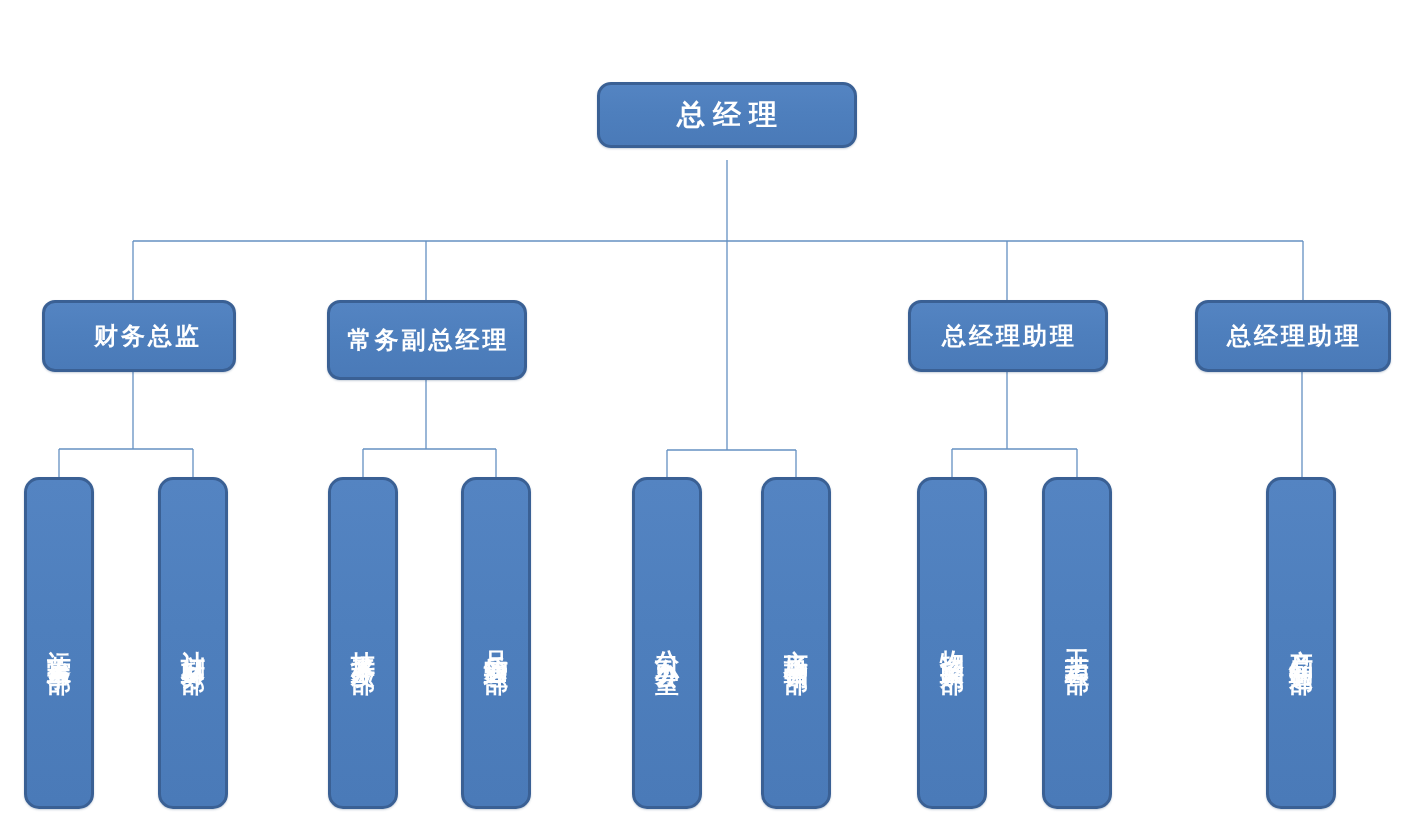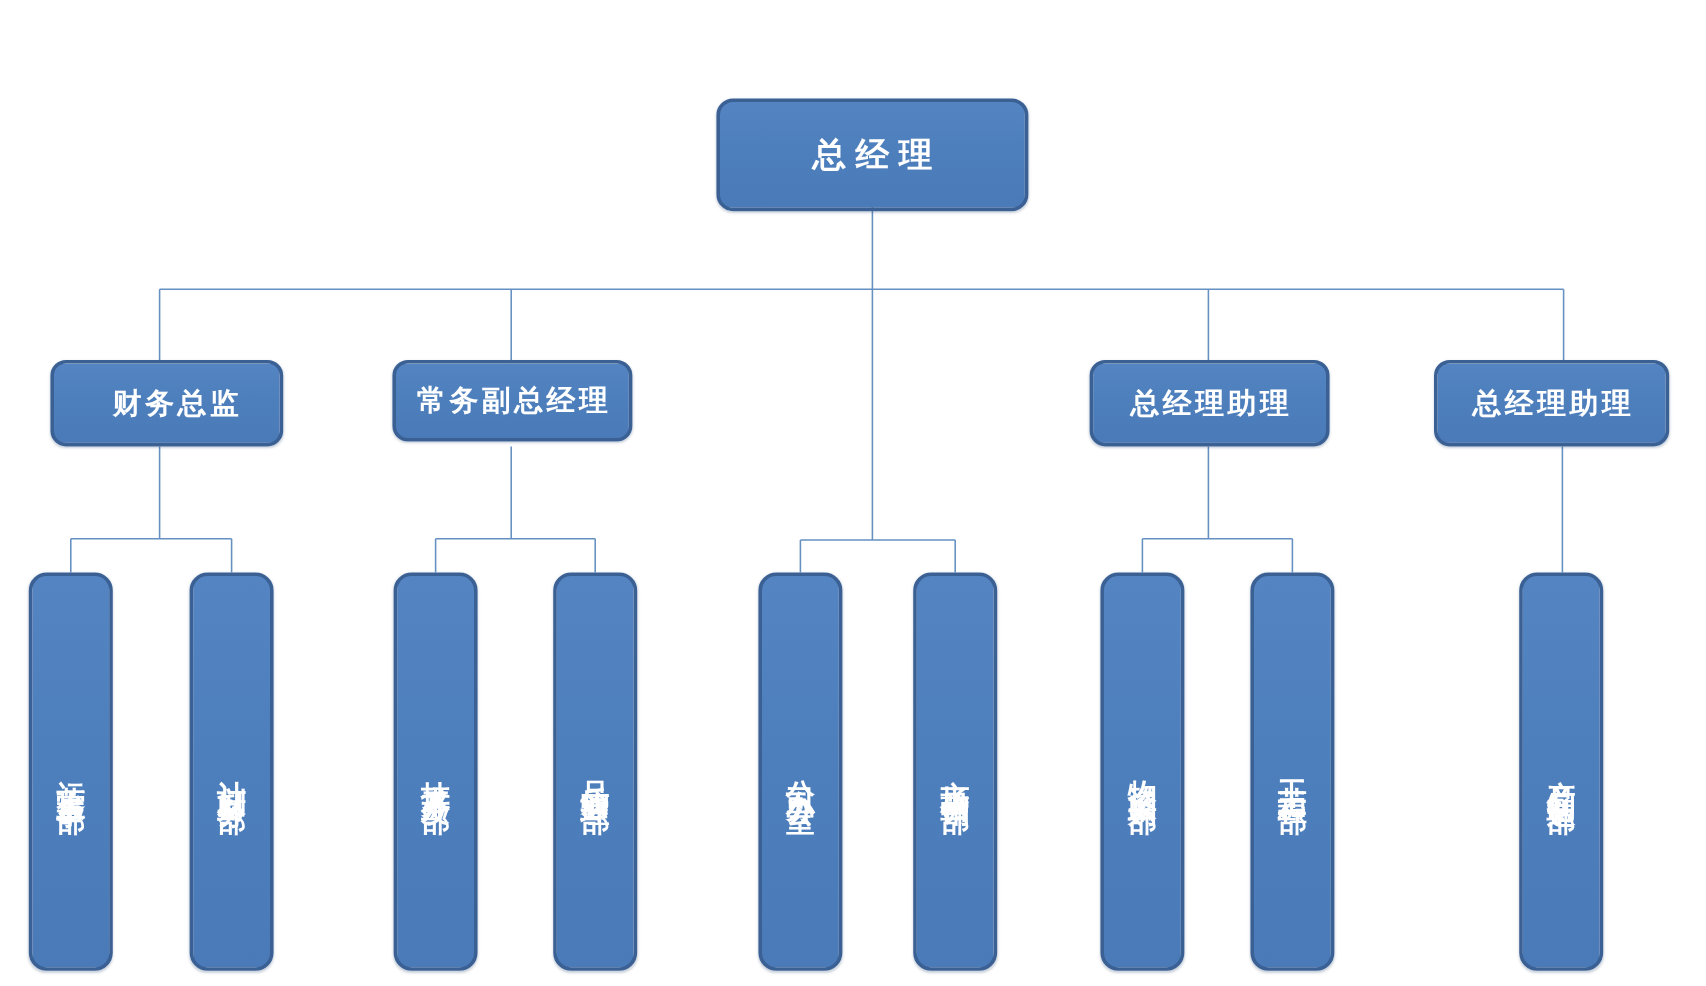--- a/index.html
+++ b/index.html
@@ -59,24 +59,24 @@
     <line x1="496" y1="449" x2="496" y2="477"></line>
 
     <line x1="1007" y1="372" x2="1007" y2="449"></line>
     <line x1="952" y1="449" x2="1077" y2="449"></line>
     <line x1="952" y1="449" x2="952" y2="477"></line>
     <line x1="1077" y1="449" x2="1077" y2="477"></line>
 
     <line x1="1302" y1="372" x2="1302" y2="477"></line>
   </svg>
 
-  <div class="node root" style="left:597px;top:82px;width:260px;height:94px;">总经理</div>
+  <div class="node root" style="left:597px;top:82px;width:260px;height:66px;">总经理</div>
 
   <div class="node mgr" style="left:42px;top:300px;width:194px;height:72px;padding-left:15px;">财务总监</div>
-  <div class="node mgr" style="left:327px;top:300px;width:200px;height:68px;">常务副总经理</div>
+  <div class="node mgr" style="left:327px;top:300px;width:200px;height:80px;">常务副总经理</div>
   <div class="node mgr" style="left:908px;top:300px;width:200px;height:72px;">总经理助理</div>
   <div class="node mgr" style="left:1195px;top:300px;width:196px;height:72px;">总经理助理</div>
 
   <div class="node dept" style="left:24px;top:477px;width:70px;height:332px;">运营人事部</div>
   <div class="node dept" style="left:158px;top:477px;width:70px;height:332px;">计划财务部</div>
   <div class="node dept" style="left:328px;top:477px;width:70px;height:332px;">技术开发部</div>
   <div class="node dept" style="left:461px;top:477px;width:70px;height:332px;">品质管理部</div>
   <div class="node dept" style="left:632px;top:477px;width:70px;height:332px;">公司办公室</div>
   <div class="node dept" style="left:761px;top:477px;width:70px;height:332px;">市场营销部</div>
   <div class="node dept" style="left:917px;top:477px;width:70px;height:332px;">物资采购部</div>

